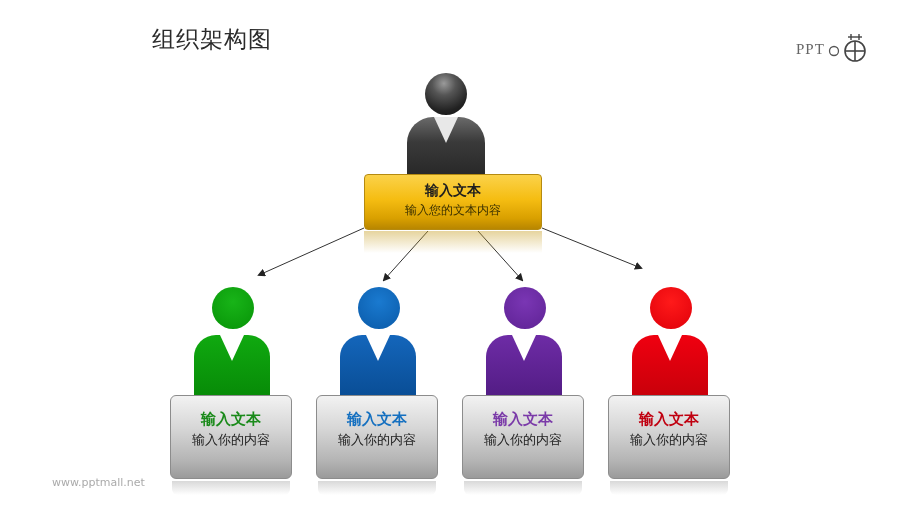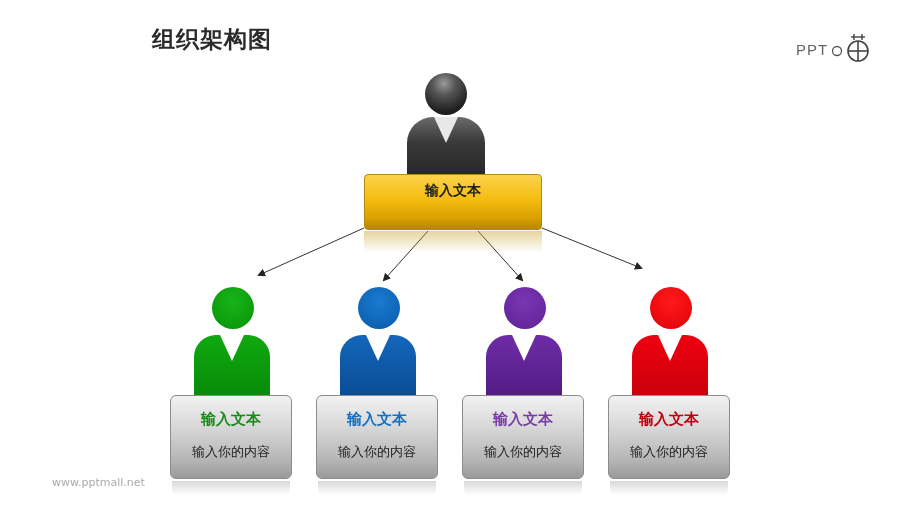--- a/index.html
+++ b/index.html
@@ -1,20 +1,20 @@
 <!DOCTYPE html>
 <html><head>
 <meta charset="utf-8">
 <style>
   html, body { margin:0; padding:0; }
   body { width:900px; height:506px; background:#ffffff; position:relative; overflow:hidden;
          font-family:"DejaVu Sans","Liberation Sans",sans-serif; }
-  .title { position:absolute; left:152px; top:24px; font-size:23px; font-weight:bold; color:#2b2b2b; letter-spacing:1px; }
+  .title { position:absolute; left:152px; top:24px; font-size:23px; font-weight:normal; color:#2b2b2b; letter-spacing:1px; }
   .logo { position:absolute; left:796px; top:34px; height:30px; display:flex; align-items:center; }
-  .logo-text { font-family:Liberation Sans, sans-serif; font-size:15px; color:#666; letter-spacing:1px; font-weight:300; }
+  .logo-text { font-family:Liberation Serif, serif; font-size:15px; color:#666; letter-spacing:1px; font-weight:300; }
   .footer { position:absolute; left:52px; top:476px; font-size:11px; color:#aaa; }
 
   .connectors { position:absolute; left:0; top:0; width:900px; height:506px; }
 
   
   .top-person { position:absolute; left:405px; top:73px; width:82px; height:105px; }
   .top-head { position:absolute; left:20px; top:0; width:42px; height:42px; border-radius:50%;
               background:radial-gradient(circle at 45% 25%, #9a9a9a 0%, #555 30%, #222 70%, #111 100%); }
   .top-body { position:absolute; left:2px; top:44px; width:78px; height:62px; border-radius:26px 26px 0 0;
               background:linear-gradient(180deg, #6a6a6a 0%, #3a3a3a 40%, #262626 100%); overflow:hidden; }
@@ -32,21 +32,21 @@
   
   .child { position:absolute; top:287px; width:126px; height:210px; }
   .c-head { position:absolute; left:44px; top:0; width:42px; height:42px; border-radius:50%; }
   .c-body { position:absolute; left:26px; top:48px; width:76px; height:62px; border-radius:22px 22px 0 0; overflow:hidden; }
   .c-v { position:absolute; left:26px; top:0; width:0; height:0;
          border-left:12px solid transparent; border-right:12px solid transparent; border-top:26px solid #fff; }
   .c-box { position:absolute; left:2px; top:108px; width:122px; height:84px; border-radius:6px; box-sizing:border-box;
            background:linear-gradient(180deg, #f2f2f2 0%, #d6d6d6 40%, #b3b3b3 80%, #9a9a9a 100%);
            border:1px solid #8c8c8c; text-align:center; }
   .c-box .t1 { margin-top:14px; font-size:15px; font-weight:bold; }
-  .c-box .t2 { margin-top:14px; font-size:13px; color:#222; }
+  .c-box .t2 { margin-top:2px; font-size:13px; color:#222; }
   .c-reflect { position:absolute; left:4px; top:194px; width:118px; height:14px; border-radius:0 0 6px 6px;
                background:linear-gradient(180deg, rgba(170,170,170,0.45), rgba(255,255,255,0)); }
 </style>
 </head>
 <body>
 
 <div class="title">组织架构图</div>
 
 <div class="logo">
   <span class="logo-text">PPT</span>
@@ -74,20 +74,21 @@
 </svg>
 
 <div class="top-person">
   <div class="top-head"></div>
   <div class="top-body">
     <div class="top-v"></div>
   </div>
 </div>
 <div class="top-box">
   <div class="t1">输入文本</div>
+  <div class="t2">输入您的文本内容</div>
 </div>
 <div class="top-reflect"></div>
 
 <div class="child" style="left:168px;">
   <div class="c-head" style="background:radial-gradient(circle at 50% 35%, #18b418, #079307);"></div>
   <div class="c-body" style="background:linear-gradient(180deg,#10a910,#078a07);">
     <div class="c-v"></div>
   </div>
   <div class="c-box">
     <div class="t1" style="color:#1a8a1a;">输入文本</div>

